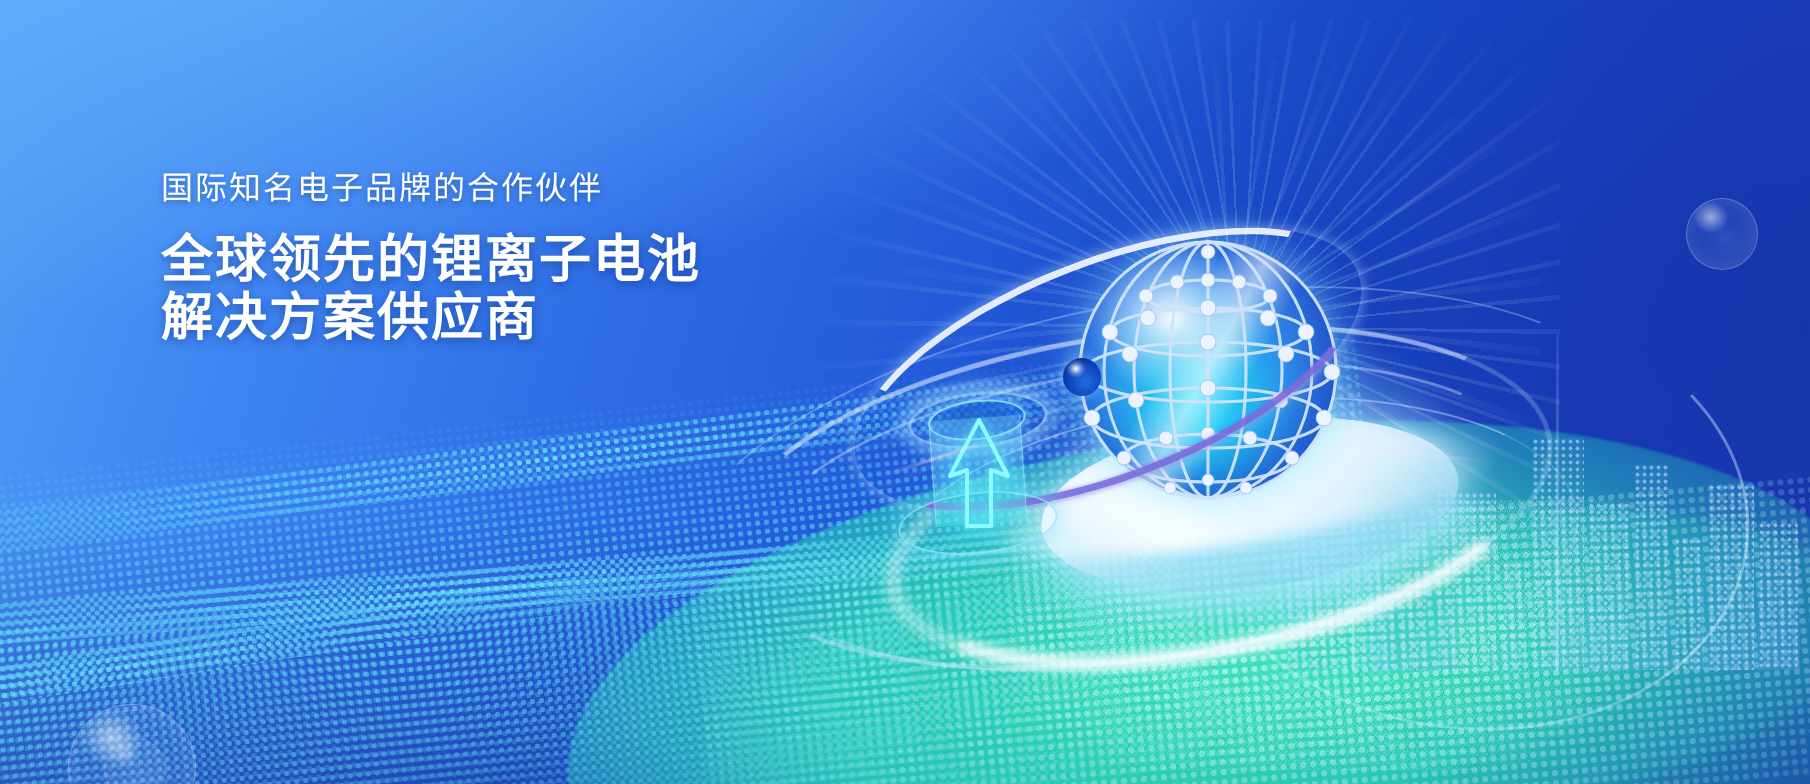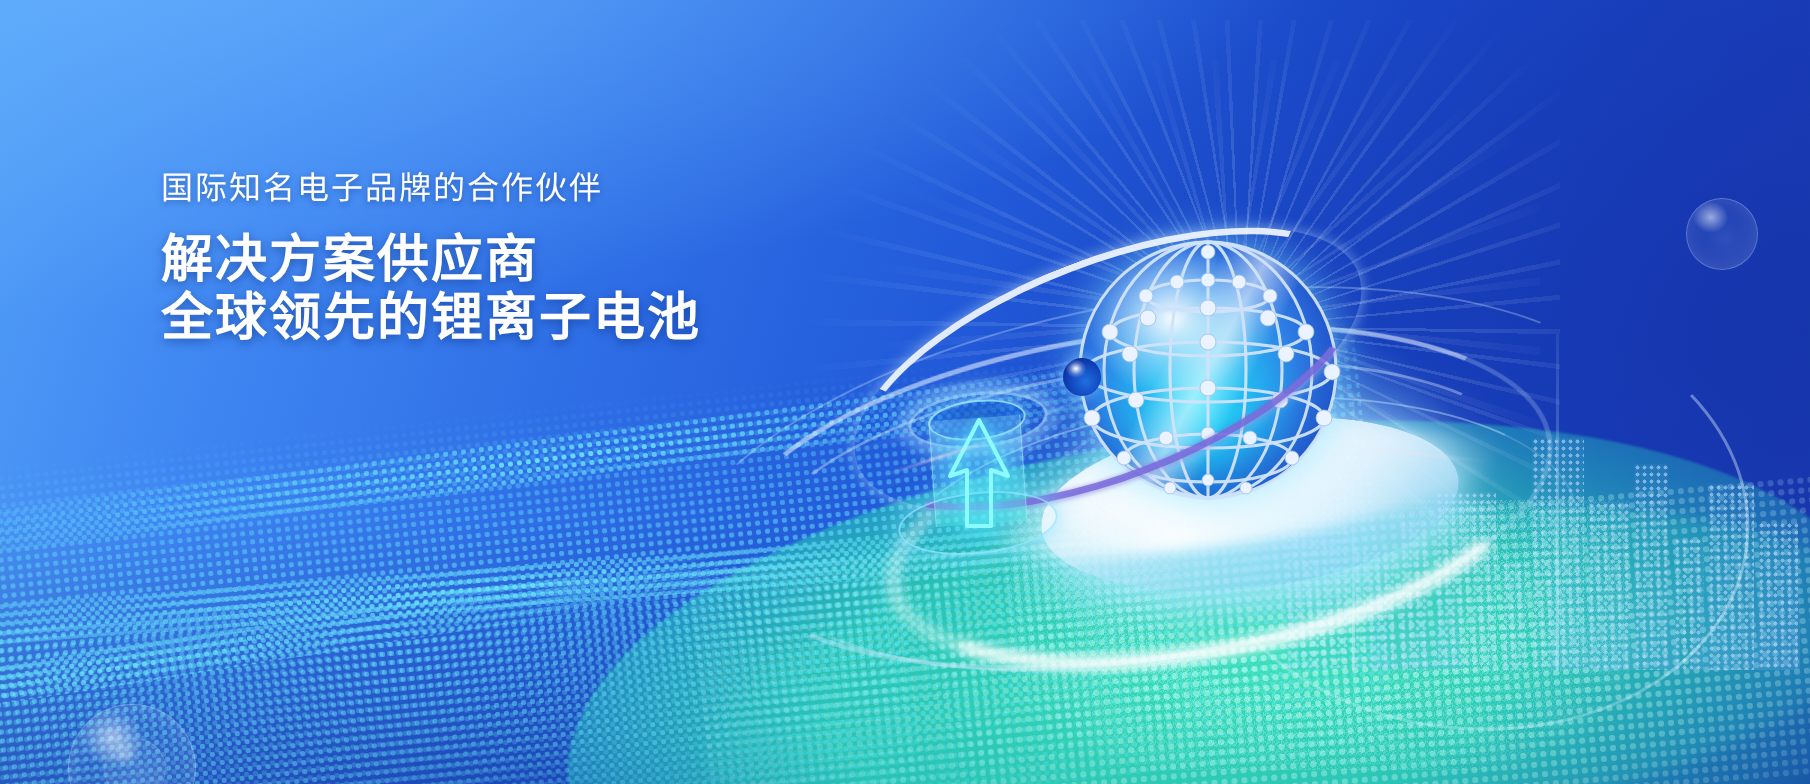--- a/index.html
+++ b/index.html
@@ -501,18 +501,18 @@
   <div class="bubble bubble-tr"></div>
   <div class="bubble bubble-bl"></div>
   <div class="bubble bubble-bl2"></div>
 
   <div class="flare" style="left:880px; top:456px; width:120px; transform:rotate(-18deg);"></div>
   <div class="flare" style="left:1330px; top:452px; width:160px; transform:rotate(6deg); opacity:.5;"></div>
 
   <div class="copy">
     <p class="eyebrow">国际知名电子品牌的合作伙伴</p>
     <h1 class="headline">
+      <span class="hl-line">全球领先的锂离子电池</span>
       <span class="hl-line">解决方案供应商</span>
-      <span class="hl-line">全球领先的锂离子电池</span>
     </h1>
   </div>
 
 </div>
 
 </body></html>

